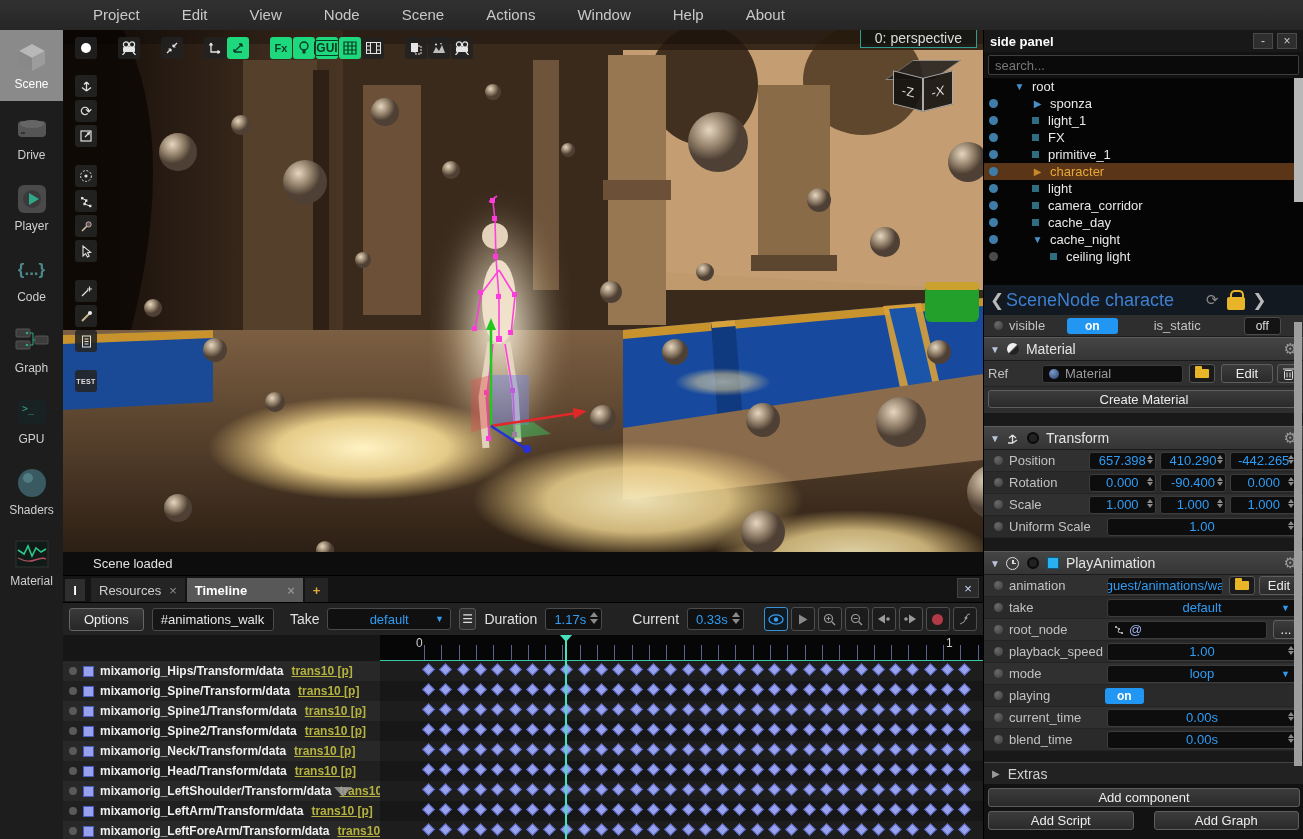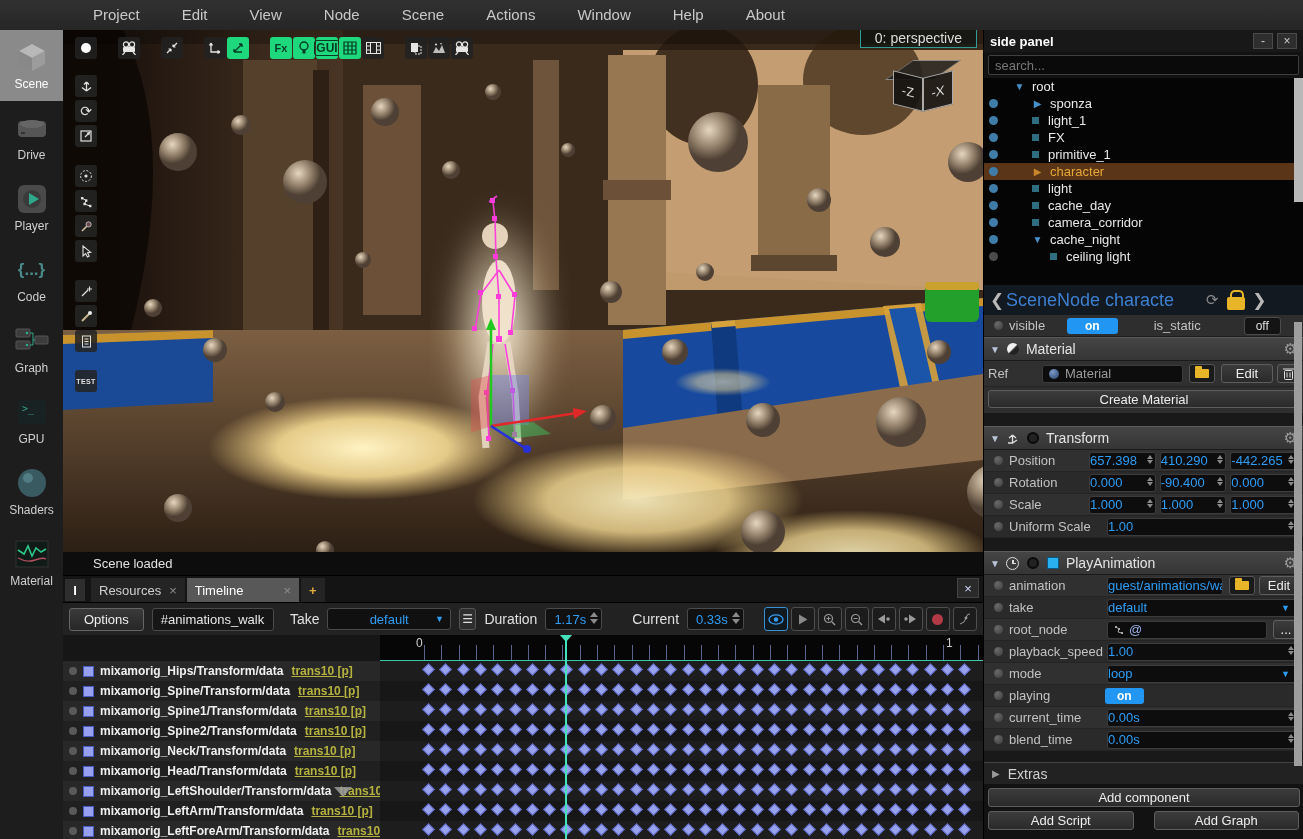--- a/index.html
+++ b/index.html
@@ -70,21 +70,21 @@
     background:#0d0d0d; color:#e2e2e2; font-size:13px; display:flex; align-items:center;
     padding-left:30px; border-bottom:1px solid #000; }
 
   
   #bottom { position:absolute; left:63px; top:576px; width:920px; height:263px; background:#161616; }
   #tabbar { position:relative; height:26px; background:#141414; display:flex; align-items:flex-end; }
   #tab-i { width:20px; height:22px; margin:0 6px 1px 2px; background:#2e2e2e;
     color:#fff; font-size:13px; font-weight:bold; display:flex; align-items:center; justify-content:center; }
   .tab { height:24px; padding:0 8px; display:flex; align-items:center; gap:8px;
     color:#cfcfcf; font-size:13px; background:#242424; margin-right:2px; }
-  .tab.active { background:#585858; color:#fff; font-weight:normal;gap:40px; }
+  .tab.active { background:#585858; color:#fff; font-weight:bold;gap:40px; }
   .tab .x { color:#8f8f8f; font-size:13px; }
   #tab-plus { height:24px; padding:0 8px; background:#242424; color:#e3a93c;
     font-weight:bold; font-size:13px; display:flex; align-items:center; }
   #panel-close { position:absolute; right:4px; top:2px; width:22px; height:20px;
     background:#2a2a2a; border:1px solid #444; color:#cfd8ff; font-size:13px;
     display:flex; align-items:center; justify-content:center; }
 
   #tl-controls { height:33px; background:#222; display:flex; align-items:center; gap:8px; padding:0 6px;
     border-top:1px solid #000; }
   #options-btn { background:linear-gradient(#3a3a3a,#272727); border:1px solid #666;
@@ -183,21 +183,21 @@
   .circ-ico { width:12px; height:12px; border-radius:50%; background:#222; border:2px solid #0a0a0a; }
   .chk-blue { width:12px; height:12px; background:#29b0f0; border:1px solid #0a5a80; }
   .clock-ico { width:13px; height:13px; border:1.5px solid #ddd; border-radius:50%; position:relative;}
   .clock-ico:before{content:"";position:absolute;left:5px;top:2px;width:1.5px;height:4px;background:#ddd;}
   .clock-ico:after{content:"";position:absolute;left:5px;top:5px;width:4px;height:1.5px;background:#ddd;}
 
   .prop-row { display:flex; align-items:center; height:22px; padding:0 4px; border-bottom:1px solid #242424;}
   .prop-row:nth-child(odd){ background:#303030; } .prop-row:nth-child(even){ background:#2a2a2a; }
   .prow-label { color:#c2c2c2; font-size:13px; width:96px; white-space:nowrap; overflow:hidden;}
   .vfield { flex:1; background:#0d0d0d; border:1px solid #3c3c3c; border-radius:3px; height:18px;
-    margin:0 2px; display:flex; align-items:center; justify-content:flex-start; position:relative;
+    margin:0 2px; display:flex; align-items:center; justify-content:center; position:relative;
     color:#2f9df5; font-size:13px; overflow:hidden; white-space:nowrap;}
   .vfield .spin { position:absolute; right:2px; top:2px; display:flex; flex-direction:column; gap:1px;}
   .vfield .spin i { width:0;height:0;border-left:3.5px solid transparent;border-right:3.5px solid transparent;}
   .vfield .spin i.u { border-bottom:4.5px solid #8a8a8a; } .vfield .spin i.d { border-top:4.5px solid #8a8a8a; }
   .btn { background:linear-gradient(#3c3c3c,#2a2a2a); border:1px solid #5e5e5e; border-radius:3px;
     color:#ececec; font-size:13px; display:flex; align-items:center; justify-content:center; }
   .folder-btn { width:26px; height:19px; margin-left:4px; background:#1a1a1a; border:1px solid #555;
     border-radius:3px; display:flex; align-items:center; justify-content:center; }
   .folder-ico { position:relative; width:14px; height:9px; background:#e8b428; border-radius:1px;}
   .folder-ico:before{ content:""; position:absolute; left:0; top:-3px; width:7px; height:3px;
@@ -1186,27 +1186,27 @@
           <div class="tree-row">
             <span class="vdot"></span>
             <span style="width: 48px; flex: 0 0 auto;"></span>
             <span class="leafsq"></span>
             <span class="lbl">light</span>
           </div>
           <div class="tree-row">
             <span class="vdot"></span>
             <span style="width: 48px; flex: 0 0 auto;"></span>
             <span class="leafsq"></span>
-            <span class="lbl">cache_day</span>
+            <span class="lbl">camera_corridor</span>
           </div>
           <div class="tree-row">
             <span class="vdot"></span>
             <span style="width: 48px; flex: 0 0 auto;"></span>
             <span class="leafsq"></span>
-            <span class="lbl">camera_corridor</span>
+            <span class="lbl">cache_day</span>
           </div>
           <div class="tree-row">
             <span class="vdot"></span>
             <span style="width: 48px; flex: 0 0 auto;"></span>
             <span class="glyph">▼</span>
             <span class="lbl">cache_night</span>
           </div>
           <div class="tree-row">
             <span class="vdot dim"></span>
             <span style="width: 66px; flex: 0 0 auto;"></span>

